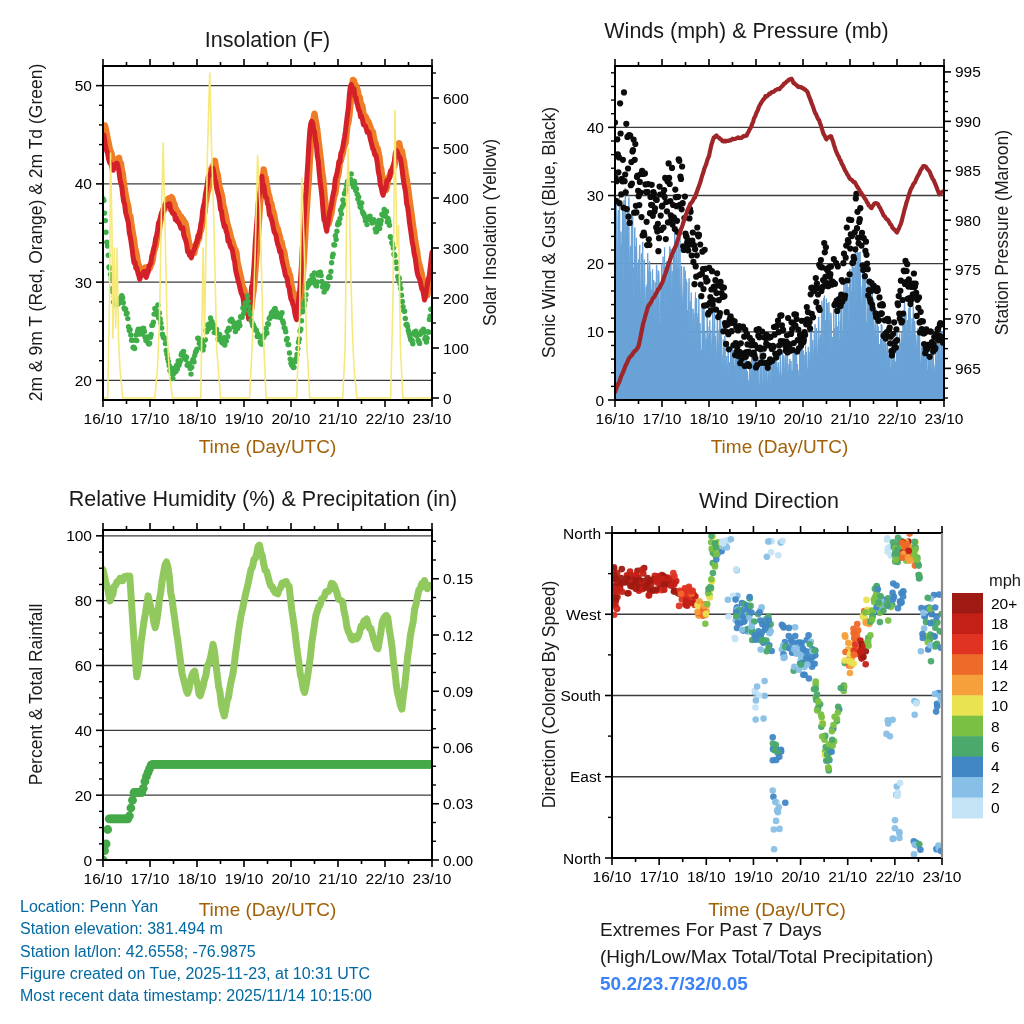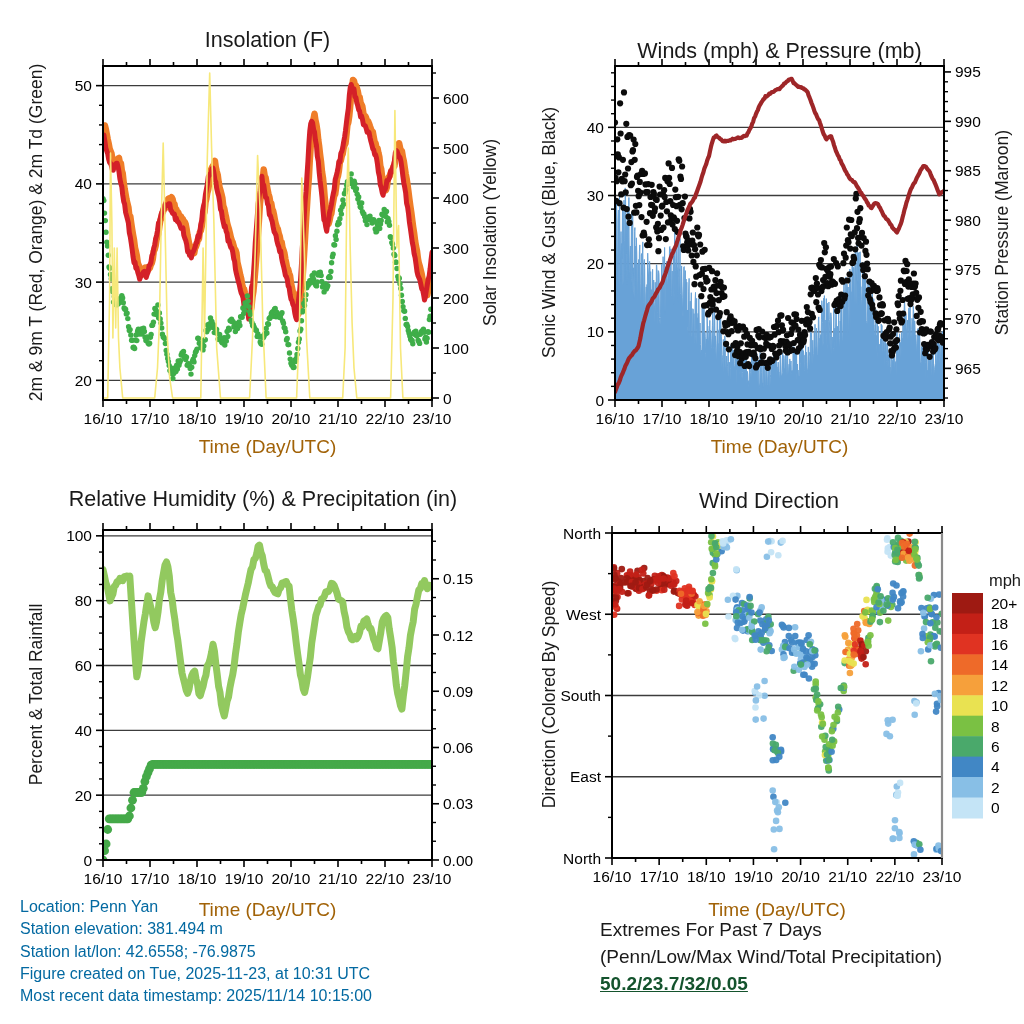--- a/index.html
+++ b/index.html
@@ -2469,21 +2469,21 @@
           <text x="991" y="772.4" text-anchor="start" font-size="15.5" fill="#000">4</text>
           <rect x="952" y="777.1" width="31" height="21.0" fill="#88bfe6"></rect>
           <text x="991" y="792.8" text-anchor="start" font-size="15.5" fill="#000">2</text>
           <rect x="952" y="797.5" width="31" height="21.0" fill="#c4e4f6"></rect>
           <text x="991" y="813.3" text-anchor="start" font-size="15.5" fill="#000">0</text>
         </g>
       </g>
     </svg>
 
   <div class="title" style="left:103px;width:329px;top:28px;">Insolation (F)</div>
-  <div class="title" style="left:615px;width:329px;top:19px;margin-top:20px;">Winds (mph) &amp; Pressure (mb)</div>
+  <div class="title" style="left:582px;width:329px;top:19px;">Winds (mph) &amp; Pressure (mb)</div>
   <div class="title" style="left:53px;width:420px;top:487px;">Relative Humidity (%) &amp; Precipitation (in)</div>
   <div class="title" style="left:604px;width:330px;top:489px;">Wind Direction</div>
 
   <div class="xlab" style="left:103px;width:329px;top:436px;">Time (Day/UTC)</div>
   <div class="xlab" style="left:615px;width:329px;top:436px;">Time (Day/UTC)</div>
   <div class="xlab" style="left:103px;width:329px;top:899px;">Time (Day/UTC)</div>
   <div class="xlab" style="left:612px;width:330px;top:899px;">Time (Day/UTC)</div>
 
   <div class="ylab" style="left:-134px;top:222px;">2m &amp; 9m T (Red, Orange) &amp; 2m Td (Green)</div>
   <div class="ylab" style="left:320px;top:222px;">Solar Insolation (Yellow)</div>
@@ -2497,16 +2497,16 @@
   <div class="footer">
     <div>Location: Penn Yan</div>
     <div>Station elevation: 381.494 m</div>
     <div>Station lat/lon: 42.6558; -76.9875</div>
     <div>Figure created on Tue, 2025-11-23, at 10:31 UTC</div>
     <div>Most recent data timestamp: 2025/11/14 10:15:00</div>
   </div>
 
   <div class="extremes">
     <div>Extremes For Past 7 Days</div>
-    <div>(Penn/Low/Max Wind/Total Precipitation)</div>
-    <div class="vals" id="extremes-values" style="color: #14532d; text-decoration: underline;">50.2/23.7/32/0.05</div>
+    <div>(High/Low/Max Total/Total Precipitation)</div>
+    <div class="vals" id="extremes-values" style="color: #3b82f6;">50.2/23.7/32/0.05</div>
   </div>
 </div>
 
 </body></html>

